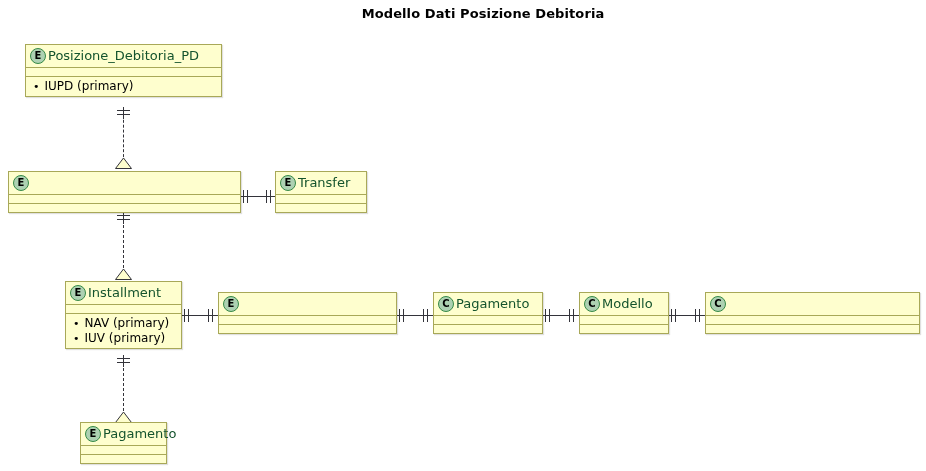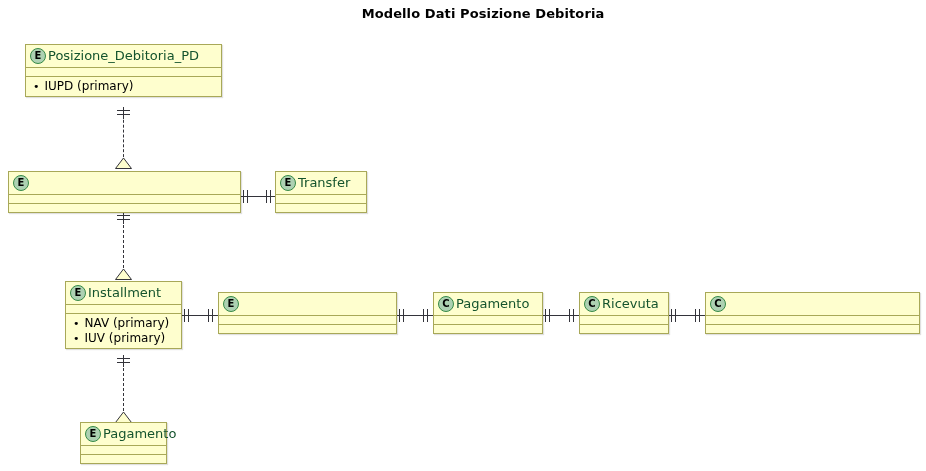--- a/index.html
+++ b/index.html
@@ -327,21 +327,21 @@
   </div>
   <div class="uml-sep"></div>
   <div class="uml-compartment empty"></div>
   <div class="uml-sep"></div>
   <div class="uml-compartment empty"></div>
 </div>
 
 <div class="uml-box" style="left:579px; top:292px; width:90px;">
   <div class="uml-header">
     <span class="stereo-icon">C</span>
-    <span class="uml-name">Ricevuta</span>
+    <span class="uml-name">Modello</span>
   </div>
   <div class="uml-sep"></div>
   <div class="uml-compartment empty"></div>
   <div class="uml-sep"></div>
   <div class="uml-compartment empty"></div>
 </div>
 
 <div class="uml-box" style="left:705px; top:292px; width:215px;">
   <div class="uml-header">
     <span class="stereo-icon">C</span>

